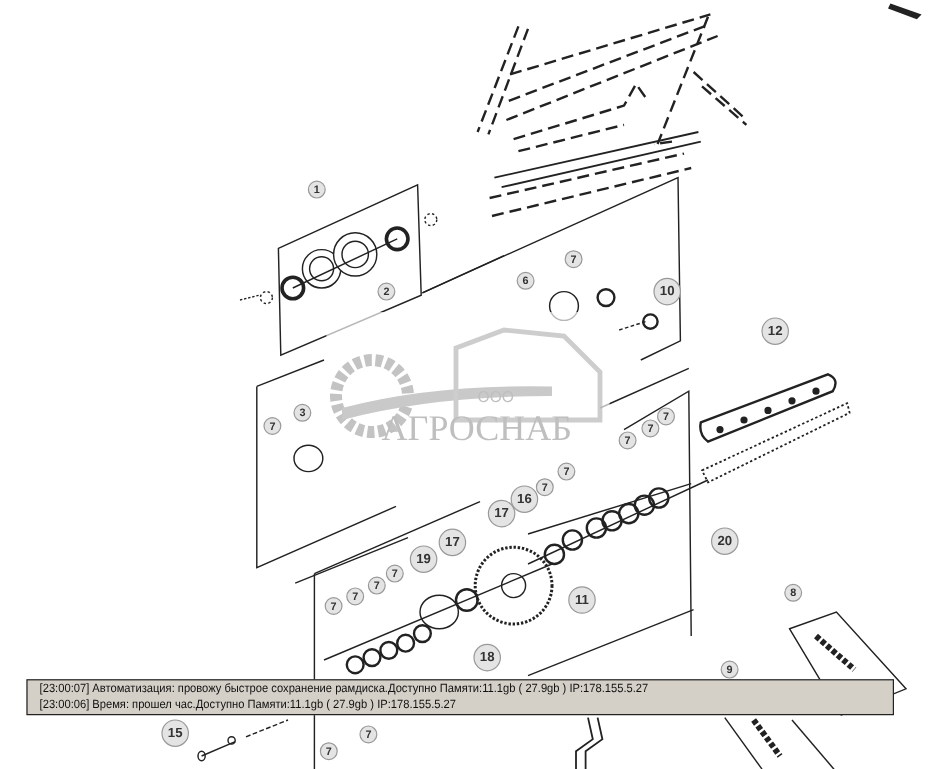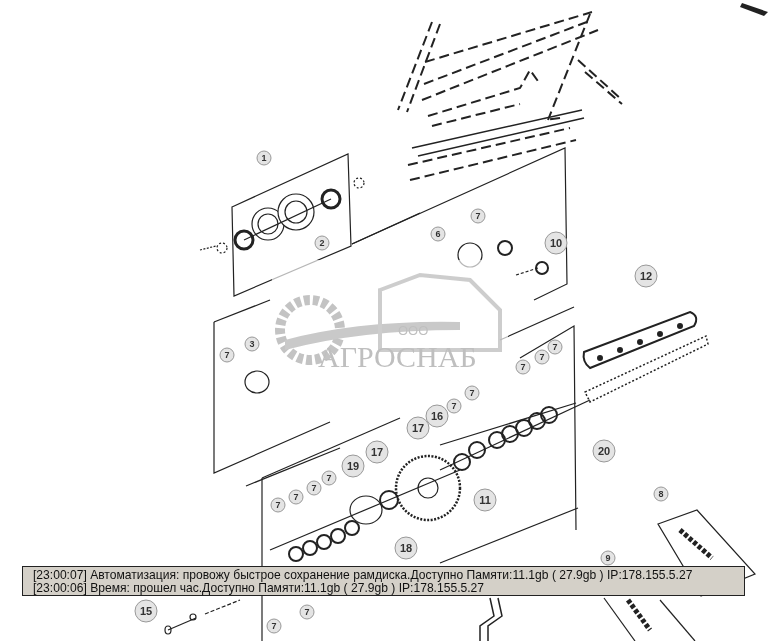--- a/index.html
+++ b/index.html
@@ -25,21 +25,21 @@
     font-size: 13px; fill: #b9b9b9;
   }
   #status-log {
     position: absolute; left: 22px; top: 566px;
     width: 723px; height: 30px;
     background: #d4d0c8;
     border: 1px solid #222;
     box-sizing: border-box;
     padding: 1px 0 0 10px;
     font-family: "Liberation Sans", sans-serif;
-    font-size: 13px;
+    font-size: 10px;
     line-height: 13px;
     color: #111;
     white-space: nowrap;
     overflow: hidden;
   }
   .log-line { display: block; transform: scaleX(0.93); transform-origin: left center; }
 </style>
 </head>
 <body>
 

